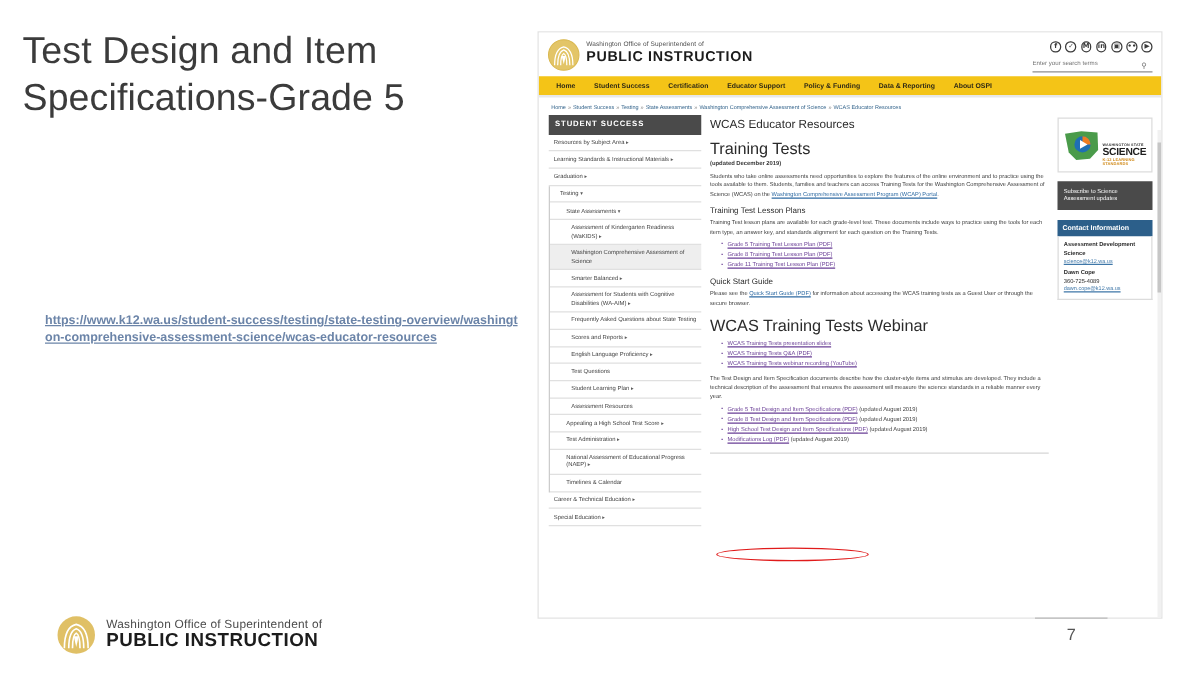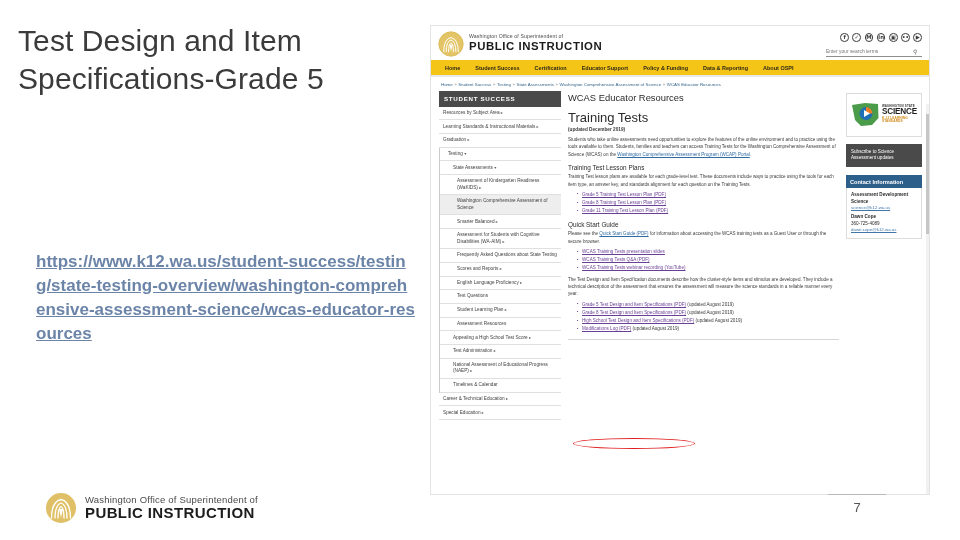--- a/index.html
+++ b/index.html
@@ -12,21 +12,21 @@
   .slide { position: relative; width: 960px; height: 390px; background: #fff; }
 
   
   .slide-title {
     position: absolute; left: 18px; top: 22px; width: 400px;
     font-size: 30px; line-height: 1.28; color: #3b3b3b;
     font-weight: 400; letter-spacing: 0.1px;
   }
   .slide-url {
     position: absolute; left: 36px; top: 250px; width: 380px;
-    font-size: 17px; line-height: 1.42;
+    font-size: 10px; line-height: 1.42;
     color: #6b84a8; text-decoration: underline;
     word-break: break-all; font-weight: 600;
   }
 
   
   .footer-logo { position: absolute; left: 45px; top: 492px; display: flex; align-items: center; gap: 8px; }
   .footer-mark { width: 32px; height: 32px; flex: 0 0 32px; }
   .footer-txt { line-height: 1.05; }
   .footer-txt .l1 { font-size: 9.5px; color: #4a4a4a; letter-spacing: .2px; }
   .footer-txt .l2 { font-size: 15px; font-weight: 700; color: #1c1c1c; letter-spacing: .4px; }
@@ -112,21 +112,21 @@
   ul.links { list-style: none; margin: 3px 0 3px 9px; }
   ul.links li { font-size: 4.6px; line-height: 1.78; color: #6a3f96; position: relative; padding-left: 5px; }
   ul.links li::before { content: "▪"; position: absolute; left: 0; top: -0.5px; color: #6a3f96; font-size: 4px; }
   ul.links li a { color: #6a3f96; text-decoration: underline; }
   ul.links li .plain { color: #3c3c3c; text-decoration: none; }
   .hr { border-top: 1px solid #d6d6d6; margin-top: 6px; }
 
   
   .rrail { width: 76px; flex: 0 0 76px; padding-top: 2px; }
   .sci-badge {
-    border: .7px solid #dcdcdc; padding: 3px; display: flex; align-items: center; gap: 2px;
+    border: .7px solid #dcdcdc; padding: 3px; display: flex; align-items: flex-end; gap: 2px;
     background: #fff; height: 44px;
   }
   .sci-map { width: 30px; height: 34px; flex: 0 0 30px; }
   .sci-txt { line-height: 1.05; }
   .sci-txt .s1 { font-size: 2.9px; font-weight: 700; color: #2f2f2f; letter-spacing: .2px; }
   .sci-txt .s2 { font-size: 8.2px; font-weight: 700; color: #1d1d1d; letter-spacing: -.2px; }
   .sci-txt .s3 { font-size: 3.2px; font-weight: 700; color: #d08a1a; letter-spacing: .1px; }
   .subs {
     margin-top: 7px; background: #4a4a4a; color: #fff;
     font-size: 4.6px; line-height: 1.5; padding: 5px 5px; font-weight: 400;
@@ -251,20 +251,21 @@
         <div class="p">Training Test lesson plans are available for each grade-level test. These documents include ways to practice using the tools for each item type, an answer key, and standards alignment for each question on the Training Tests.</div>
         <ul class="links">
           <li><a href="#">Grade 5 Training Test Lesson Plan (PDF)</a></li>
           <li><a href="#">Grade 8 Training Test Lesson Plan (PDF)</a></li>
           <li><a href="#">Grade 11 Training Test Lesson Plan (PDF)</a></li>
         </ul>
 
         <div class="h3">Quick Start Guide</div>
         <div class="p"><span>Please see the </span><a href="#">Quick Start Guide (PDF)</a><span> for information about accessing the WCAS training tests as a Guest User or through the secure browser.</span></div>
 
+        <div class="h2">WCAS Training Tests Webinar</div>
         <ul class="links">
           <li><a href="#">WCAS Training Tests presentation slides</a></li>
           <li><a href="#">WCAS Training Tests Q&amp;A (PDF)</a></li>
           <li><a href="#">WCAS Training Tests webinar recording (YouTube)</a></li>
         </ul>
 
         <div class="p">The Test Design and Item Specification documents describe how the cluster-style items and stimulus are developed. They include a technical description of the assessment that ensures the assessment will measure the science standards in a reliable manner every year.</div>
         <ul class="links">
           <li><a href="#">Grade 5 Test Design and Item Specifications (PDF)</a><span class="plain"> (updated August 2019)</span></li>
           <li><a href="#">Grade 8 Test Design and Item Specifications (PDF)</a><span class="plain"> (updated August 2019)</span></li>

